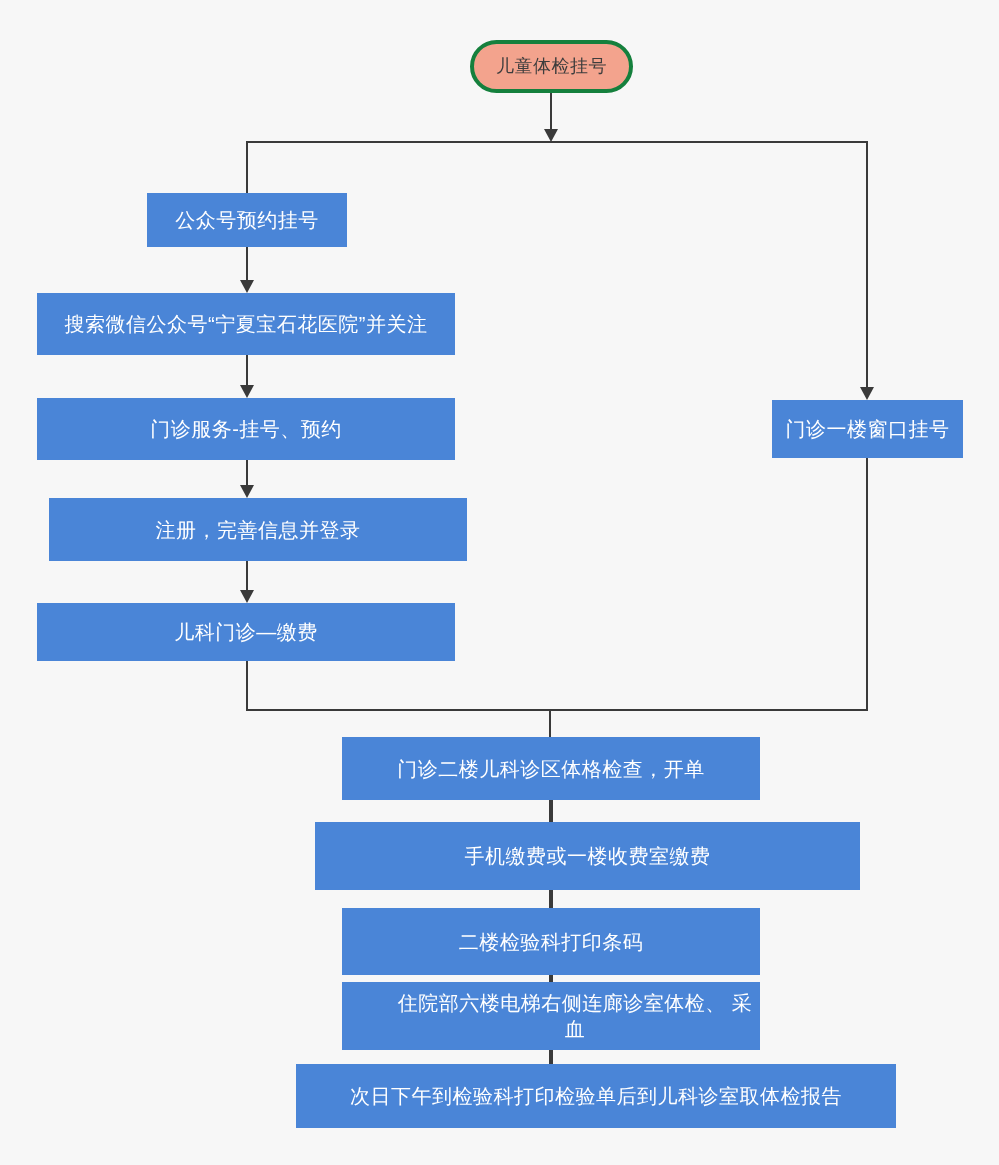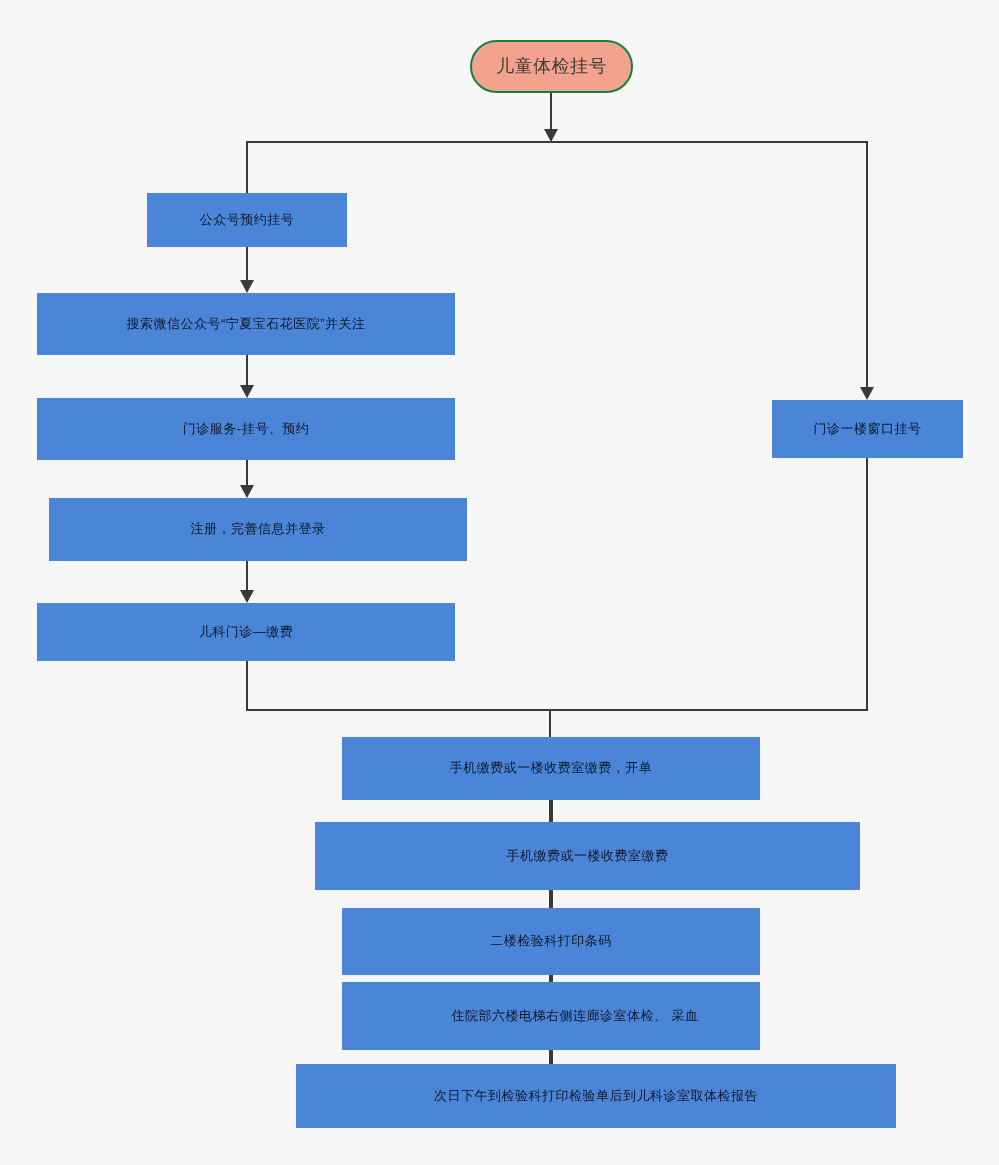--- a/index.html
+++ b/index.html
@@ -11,30 +11,30 @@
     background: #f7f7f7;
     font-family: "Liberation Sans", sans-serif;
     overflow: hidden;
   }
   .node {
     position: absolute;
     display: flex;
     align-items: center;
     justify-content: center;
     background: #4a85d7;
-    color: #0f172a;
-    font-size: 13px;
+    color: #ffffff;
+    font-size: 20px;
     letter-spacing: 0.5px;
     text-align: center;
     line-height: 1.3;
     box-sizing: border-box;
   }
   .start {
     background: #f3a38d;
-    border: 2px solid #15803d;
+    border: 4px solid #15803d;
     border-radius: 27px;
     color: #3d3d3d;
     font-size: 18px;
   }
   .line {
     position: absolute;
     background: #3a3a3a;
   }
   .arrow-down {
     position: absolute;
@@ -118,21 +118,21 @@
   <div class="node n3">搜索微信公众号“宁夏宝石花医院”并关注</div>
 
   <div class="node n4">门诊服务-挂号、预约</div>
 
   <div class="node n5">注册，完善信息并登录</div>
 
   <div class="node n6">儿科门诊—缴费</div>
 
   <div class="node n7">门诊一楼窗口挂号</div>
 
-  <div class="node n8">手机缴费或一楼收费室缴费，开单</div>
+  <div class="node n8">门诊二楼儿科诊区体格检查，开单</div>
 
   <div class="node n9">手机缴费或一楼收费室缴费</div>
 
   <div class="node n10">二楼检验科打印条码</div>
 
   <div class="node n11">住院部六楼电梯右侧连廊诊室体检、 采血</div>
 
   <div class="node n12">次日下午到检验科打印检验单后到儿科诊室取体检报告</div>
 
 </div>

